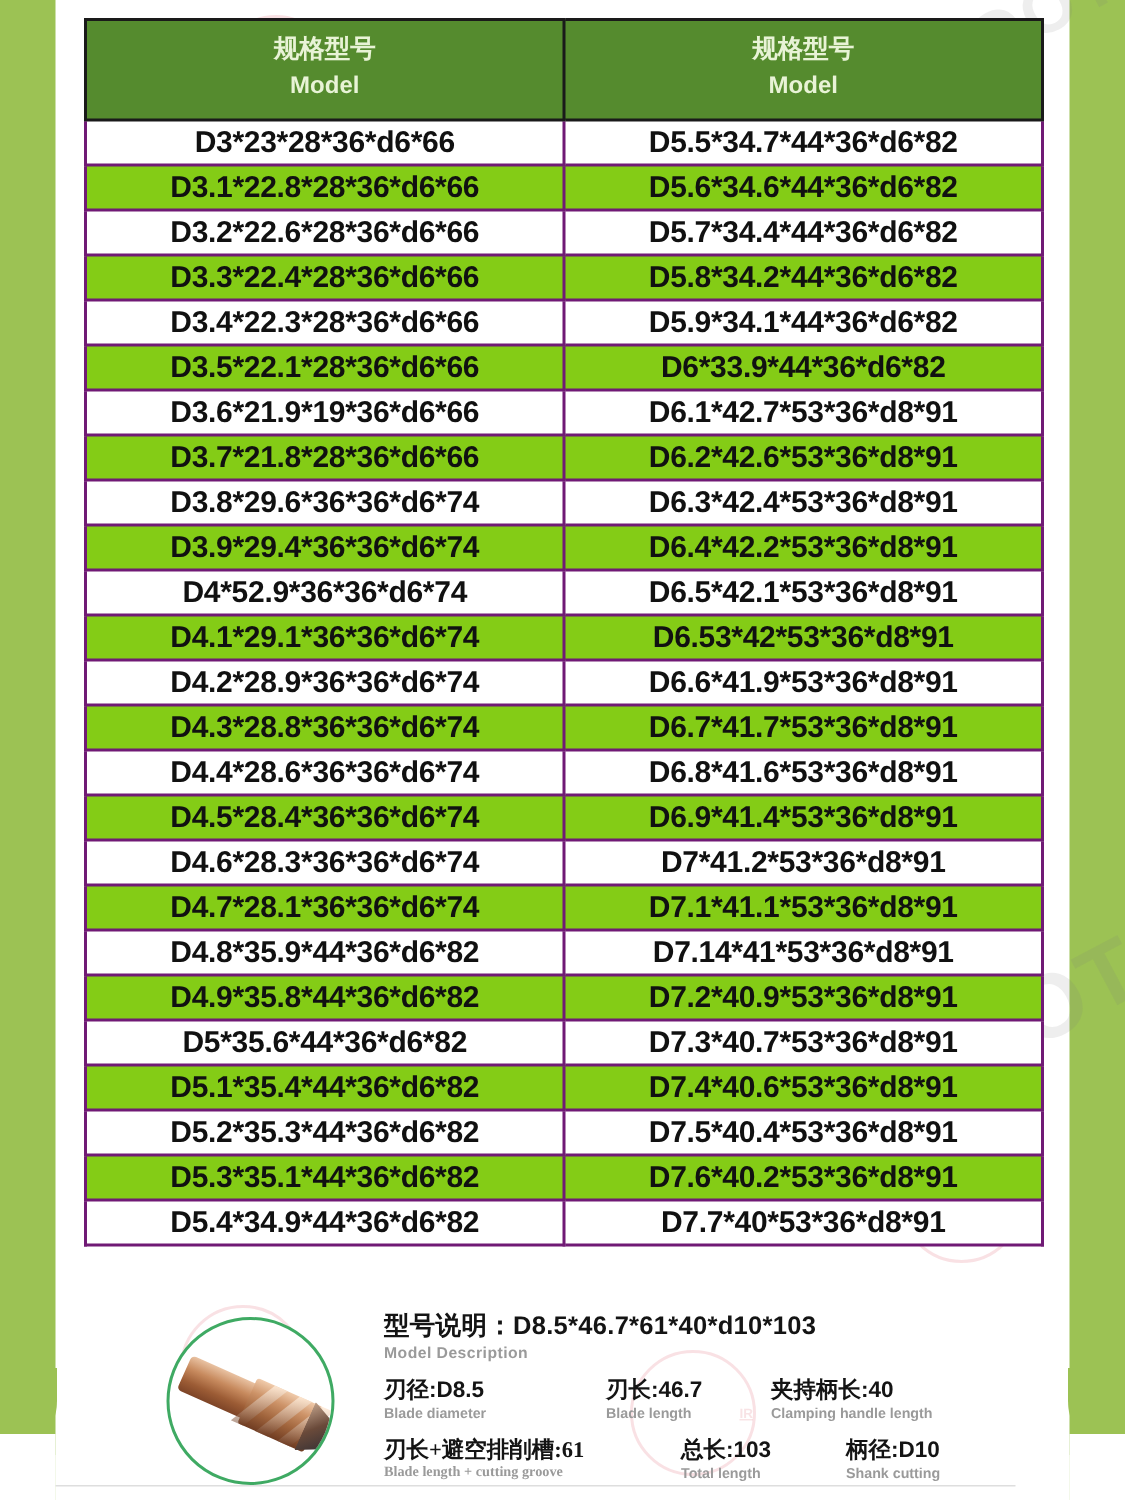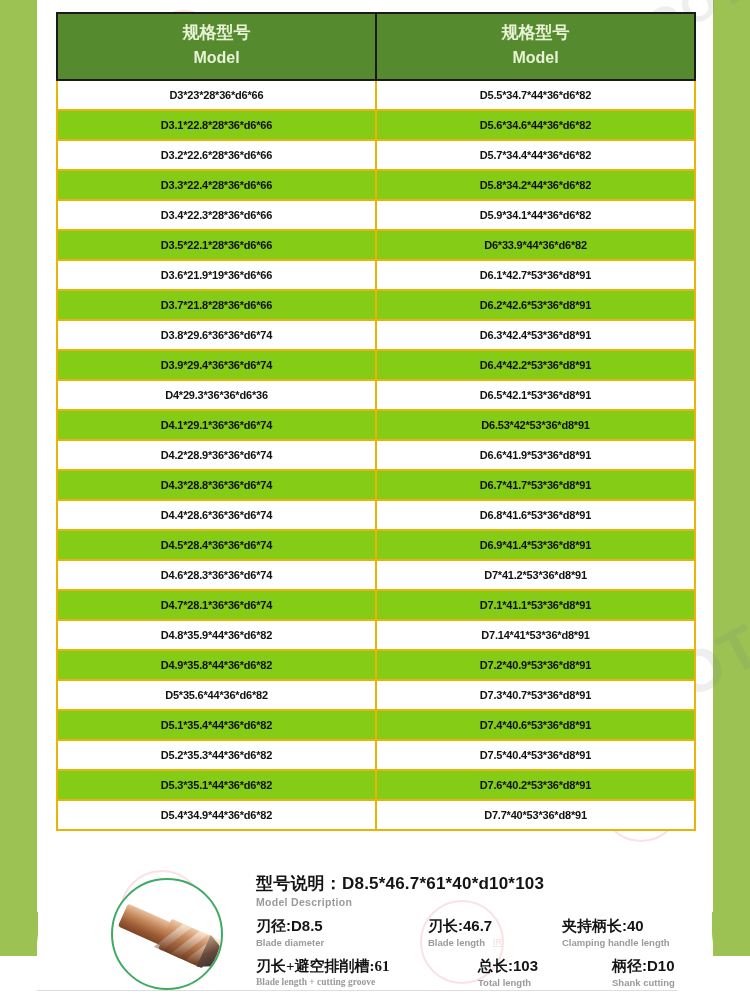--- a/index.html
+++ b/index.html
@@ -86,24 +86,24 @@
     color:#e8f3d6;
     border:2px solid #1a1a1a;
     padding:6px 0 8px 0;
     font-size:17px;
     font-weight:bold;
     line-height:1.55;
     text-align:center;
   }
   table.spec th .en{display:block;font-size:16px;}
   table.spec td{
-    border:2px solid #eab308;
+    border:2px solid #701a75;
     height:28px;
     text-align:center;
-    font-size:11px;
+    font-size:20px;
     font-weight:bold;
     color:#111111;
     letter-spacing:-0.2px;
     background:#ffffff;
     padding:0;
     white-space:nowrap;
     margin-left:25px;
   }
   table.spec tr.alt td{background:#84cc16;}
 
@@ -147,21 +147,21 @@
   }
   .desc-body{position:absolute;left:200px;top:0;width:440px;}
   .title-cn{
     font-size:17px;font-weight:bold;color:#141414;
     letter-spacing:.2px;white-space:nowrap;
   }
   .title-en{
     font-size:10.5px;color:#9a9a9a;font-weight:bold;
     margin-top:1px;letter-spacing:.3px;
   }
-  .row-items{display:flex;margin-top:9px;gap:24px;}
+  .row-items{display:flex;margin-top:9px;}
   .row-items.r2{margin-top:9px;}
   .item .cn{font-size:15px;font-weight:bold;color:#141414;white-space:nowrap;}
   .item .en{font-size:9.5px;color:#9a9a9a;font-weight:bold;margin-top:1px;white-space:nowrap;}
   .footline{
     position:absolute;left:37px;top:990px;width:640px;height:1px;
     background:#dedede;z-index:3;
   }
 </style>
 </head>
 <body>
@@ -255,21 +255,21 @@
           </tr>
           <tr>
             <td>D3.8*29.6*36*36*d6*74</td>
             <td>D6.3*42.4*53*36*d8*91</td>
           </tr>
           <tr class="alt">
             <td>D3.9*29.4*36*36*d6*74</td>
             <td>D6.4*42.2*53*36*d8*91</td>
           </tr>
           <tr>
-            <td>D4*29.3*36*36*d6*36</td>
+            <td>D4*52.9*36*36*d6*74</td>
             <td>D6.5*42.1*53*36*d8*91</td>
           </tr>
           <tr class="alt">
             <td>D4.1*29.1*36*36*d6*74</td>
             <td>D6.53*42*53*36*d8*91</td>
           </tr>
           <tr>
             <td>D4.2*28.9*36*36*d6*74</td>
             <td>D6.6*41.9*53*36*d8*91</td>
           </tr>

